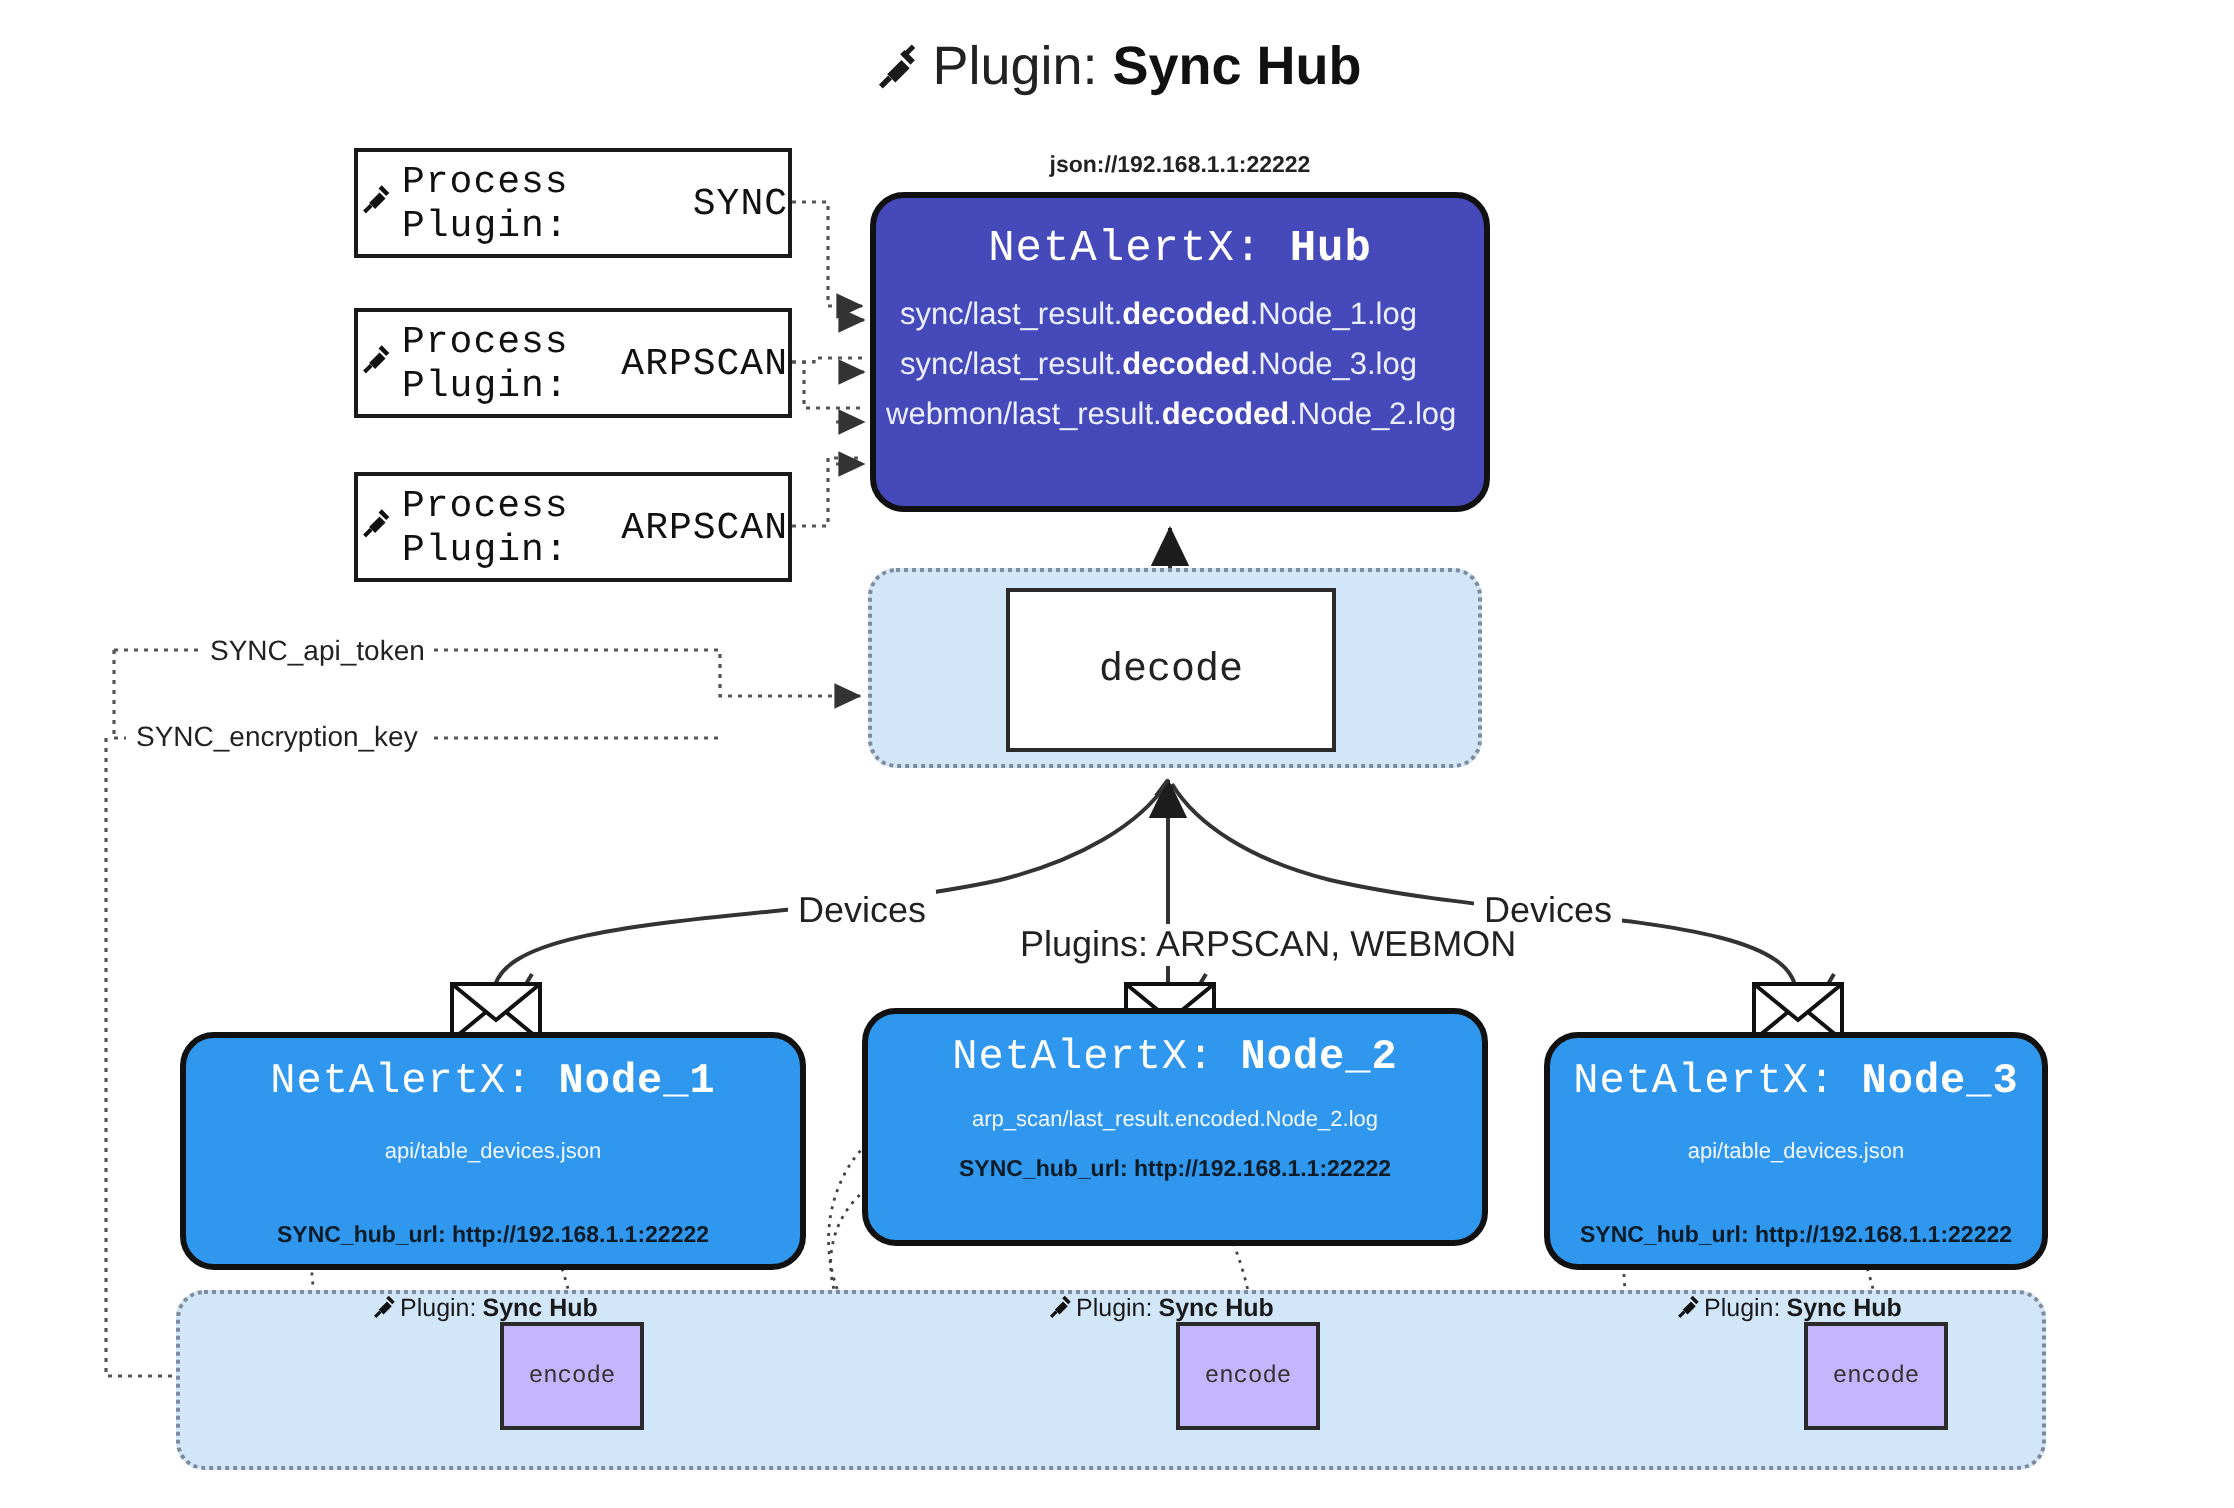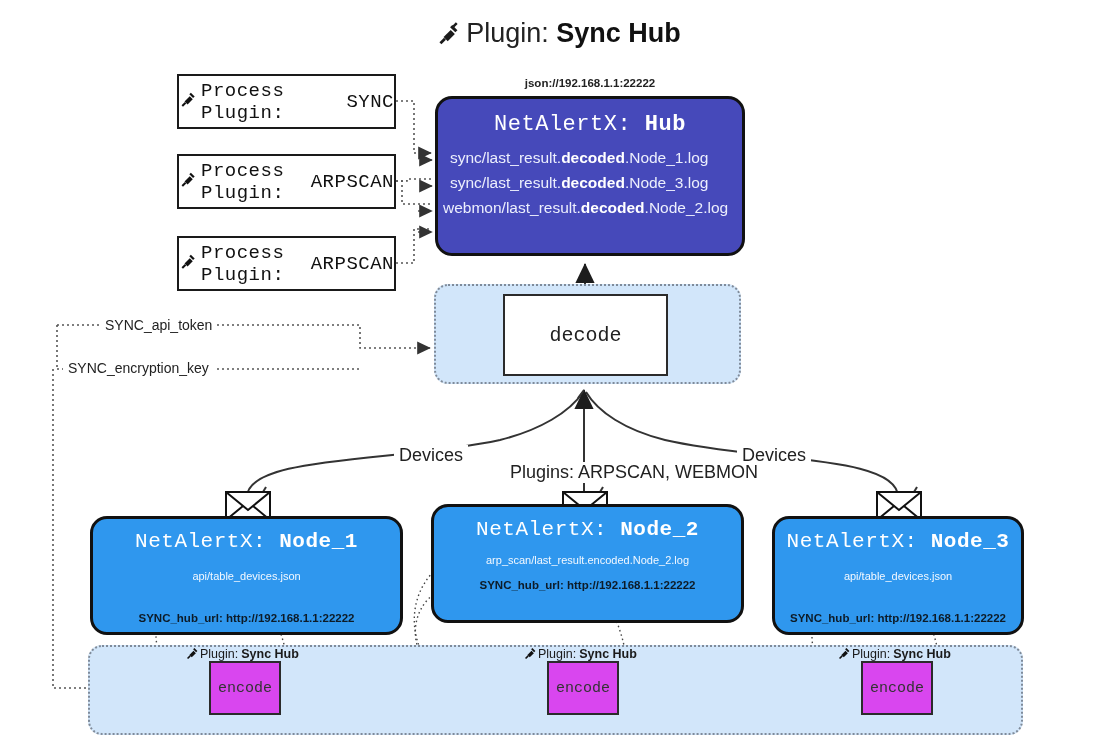--- a/index.html
+++ b/index.html
@@ -46,23 +46,23 @@
   .node .ntitle .b{font-weight:bold;}
   .node .nrow{color:#f2f8ff;font-size:11px;text-align:center;line-height:28px;white-space:nowrap;}
   .node .nurl{color:#0d1b27;font-size:11.5px;font-weight:bold;text-align:center;white-space:nowrap;}
 
   
   #encodeband{position:absolute;left:88px;top:645px;width:935px;height:90px;
               background:#d2e6fa;border:2px dotted #7f8b9a;border-radius:14px;box-sizing:border-box;}
   .enclabel{position:absolute;font-size:12.5px;color:#1a1a1a;white-space:nowrap;
             display:flex;align-items:center;}
   .enclabel .b{font-weight:bold;margin-left:3px;}
-  .encbox{position:absolute;width:72px;height:54px;background:#d946ef;border:2.5px solid #2b2b2b;
+  .encbox{position:absolute;width:72px;height:54px;background:#c4b5fd;border:2.5px solid #2b2b2b;
           box-sizing:border-box;display:flex;align-items:center;justify-content:center;
-          font-size:15px;color:#333;}
+          font-size:12px;color:#333;margin-left:41px;}
 
   
   .flabel{position:absolute;font-size:14px;color:#222;background:#fff;
           padding:0 5px;white-space:nowrap;}
   .flabel.sm{font-size:18px;}
 </style>
 </head>
 <body>
 
 <div id="stage">

